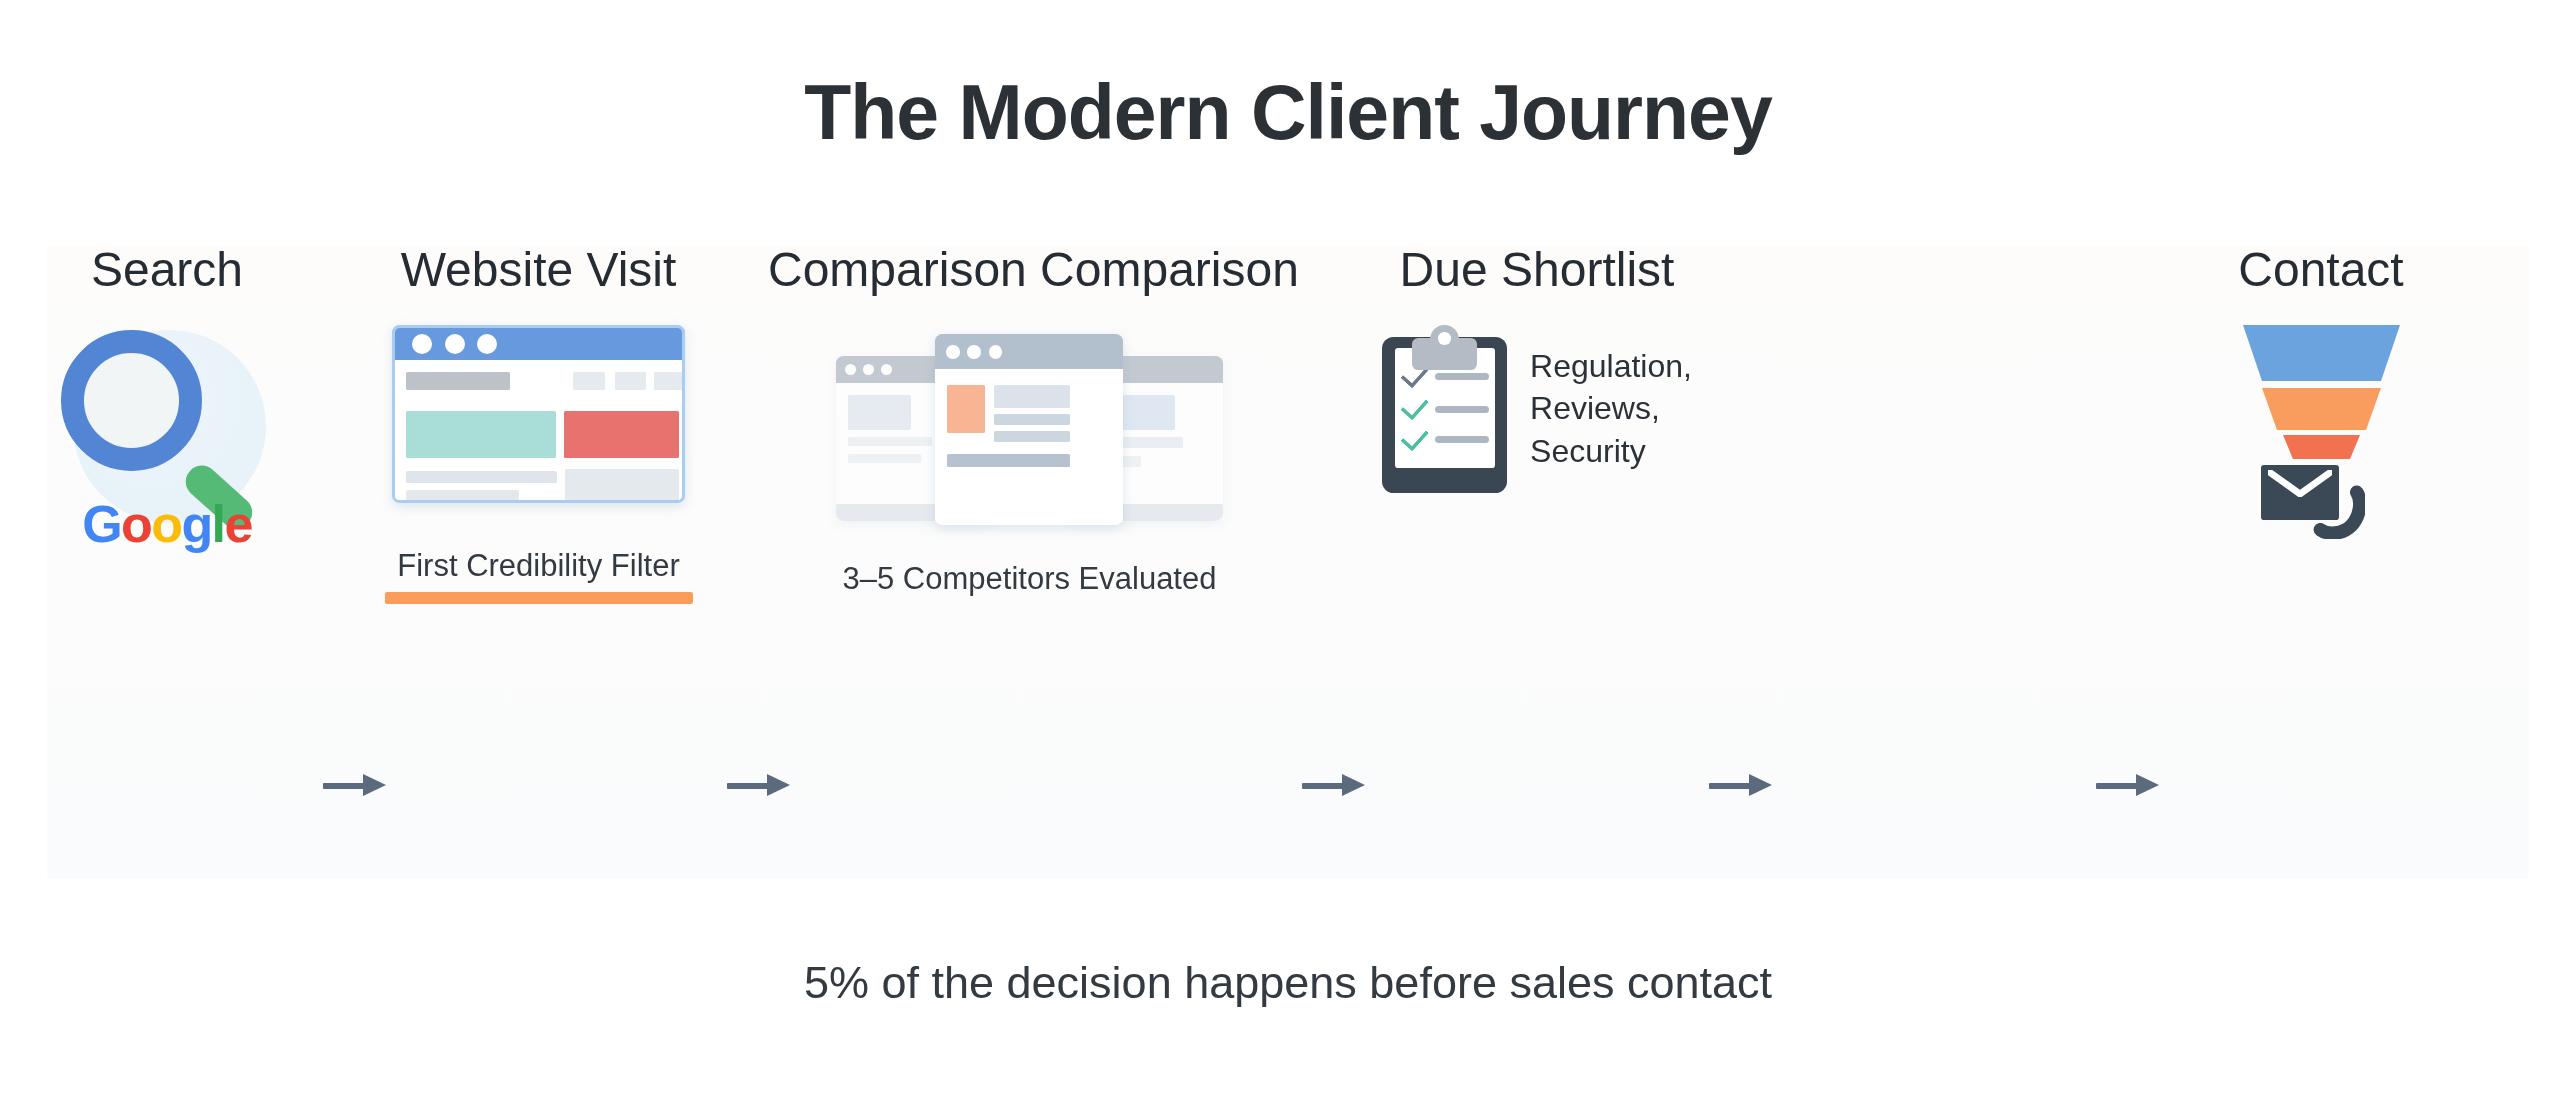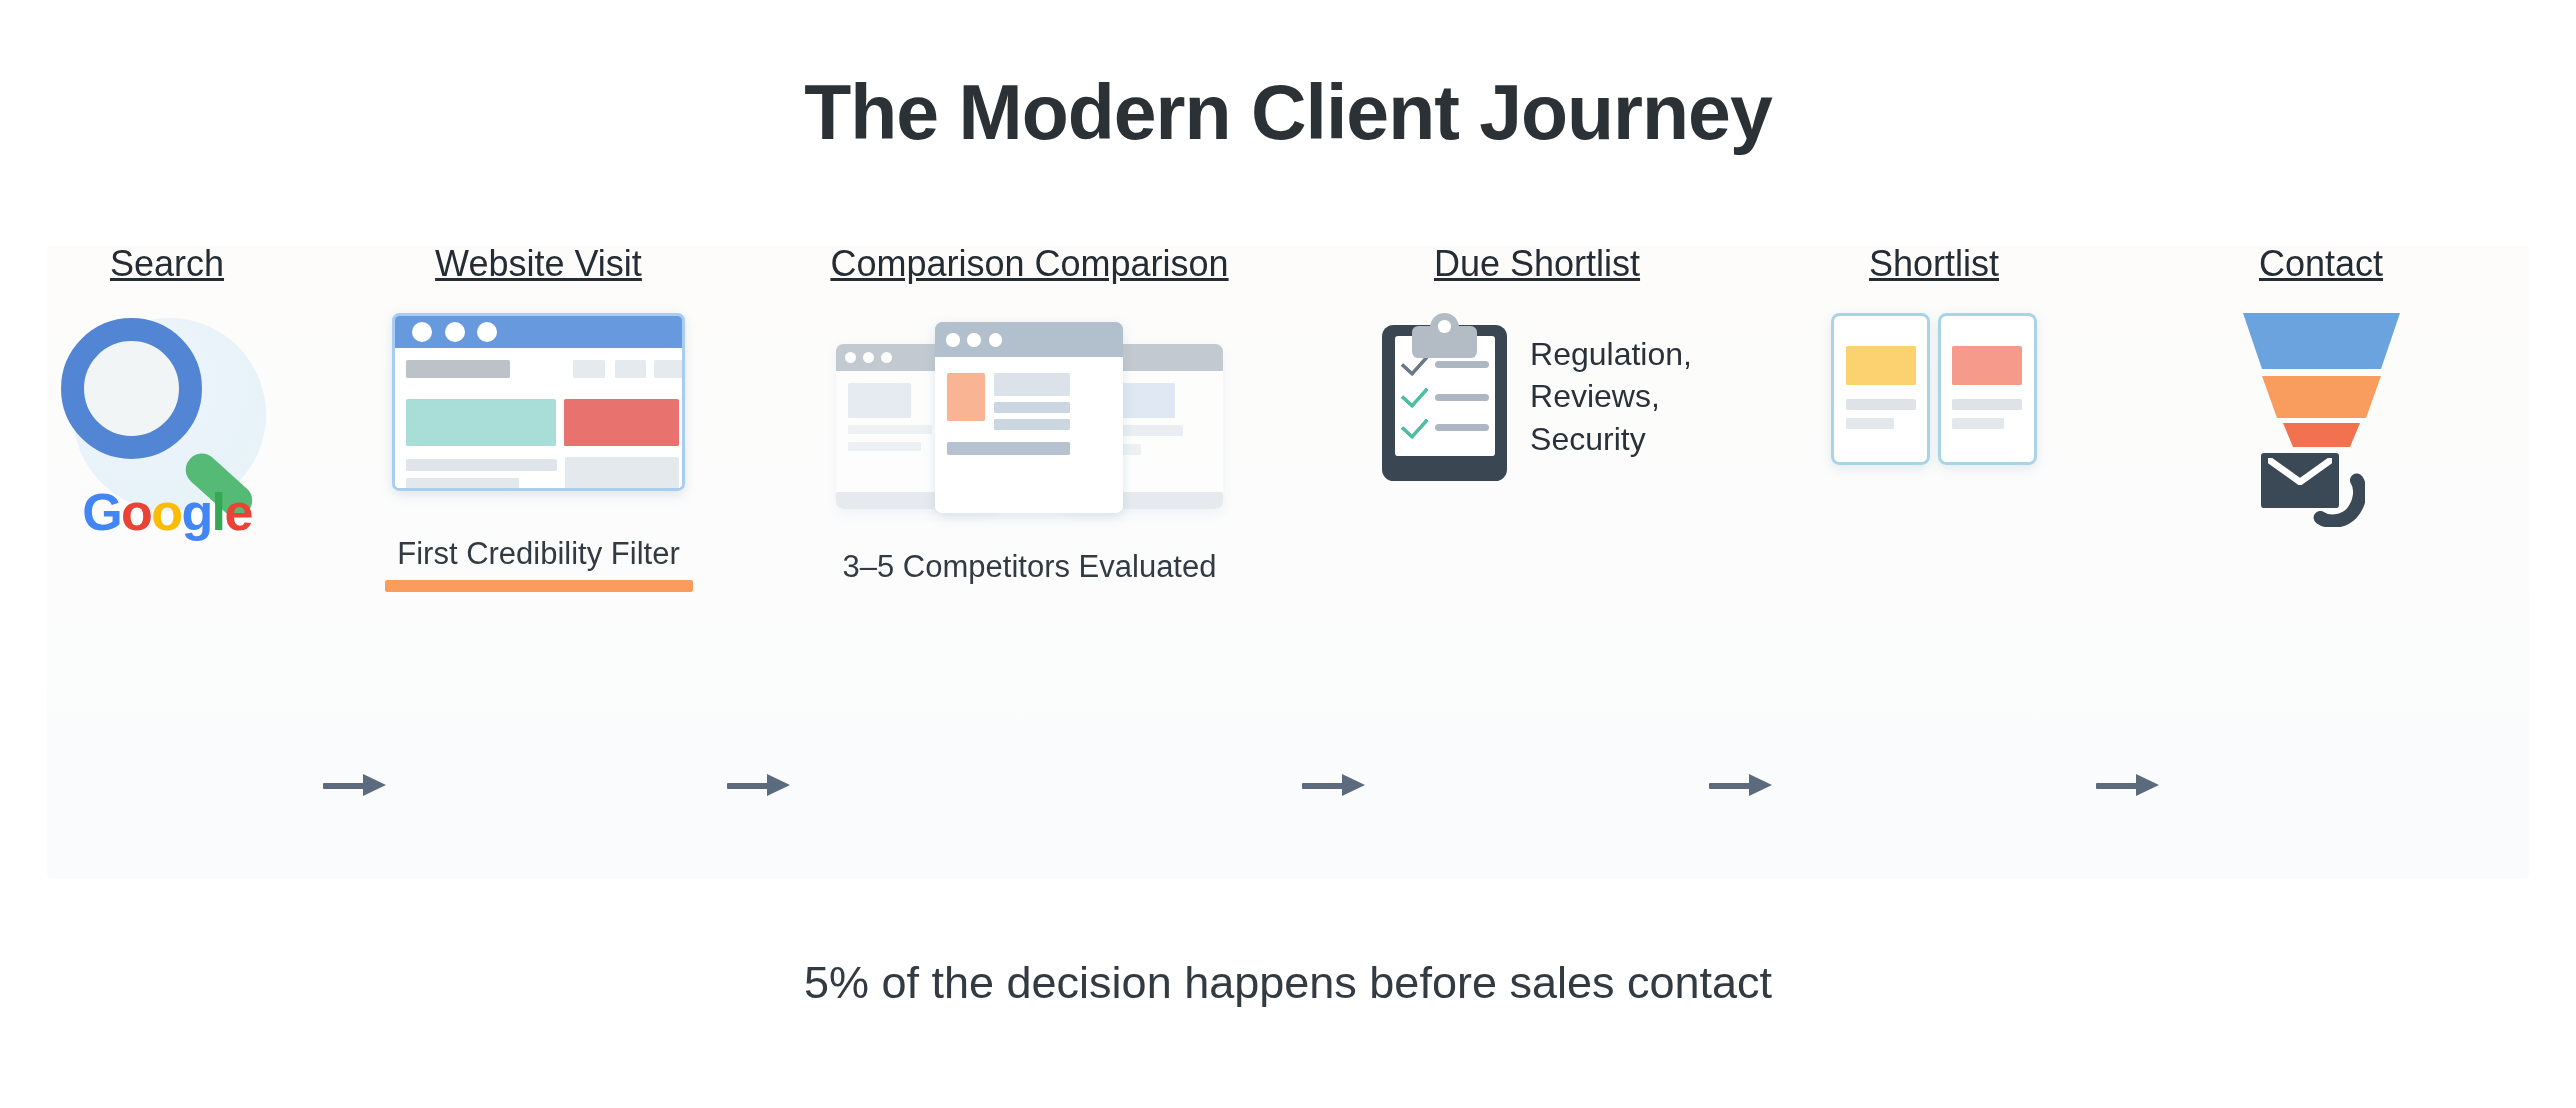--- a/index.html
+++ b/index.html
@@ -30,25 +30,24 @@
     background:linear-gradient(180deg,#fdfcfb 0%,#fcfcfc 40%,#fafbfc 100%);
     border-radius:5.2px;
   }
 
   .stage{
     position:absolute;
     top:0;
     text-align:center;
   }
   .stage-label{
-    font-size:36px;
+    font-size:48px;
     color:#252c33;
     white-space:nowrap;
     line-height:1;
-    text-decoration:underline;
   }
   .stage-art{
     position:relative;
     margin-top:31px;
     height:220px;
   }
   .stage-caption{
     font-size:31px;
     color:#333a42;
     white-space:nowrap;
@@ -302,37 +301,20 @@
         </div>
         <div class="dd-text">
           <div>Regulation,</div>
           <div>Reviews,</div>
           <div>Security</div>
         </div>
       </div>
     </div>
   </div>
 
-  <div class="stage" style="left:1725px;width:324px;">
-    <div class="stage-label">Shortlist</div>
-    <div class="stage-art" style="height:209px;">
-      <div style="display:flex;justify-content:center;gap:7.3px;">
-        <div class="sl-card">
-          <span class="blk" style="left:11.5px;top:30px;width:70px;height:39px;background:#fcd270;"></span>
-          <span class="blk" style="left:11.5px;top:83px;width:70px;height:10.5px;background:#dfe3e7;"></span>
-          <span class="blk" style="left:11.5px;top:102px;width:48px;height:10.5px;background:#e4e8eb;"></span>
-        </div>
-        <div class="sl-card">
-          <span class="blk" style="left:11.5px;top:30px;width:70px;height:39px;background:#f69b8c;"></span>
-          <span class="blk" style="left:11.5px;top:83px;width:70px;height:10.5px;background:#dfe3e7;"></span>
-          <span class="blk" style="left:11.5px;top:102px;width:52px;height:10.5px;background:#e4e8eb;"></span>
-        </div>
-      </div>
-    </div>
-  </div>
 
   <div class="stage" style="left:2112px;width:324px;">
     <div class="stage-label">Contact</div>
     <div class="stage-art" style="height:240px;">
       <div class="funnel">
         <div class="fn fn1"></div>
         <div class="fn fn2"></div>
         <div class="fn fn3"></div>
       </div>
       <div class="contact-icons">

